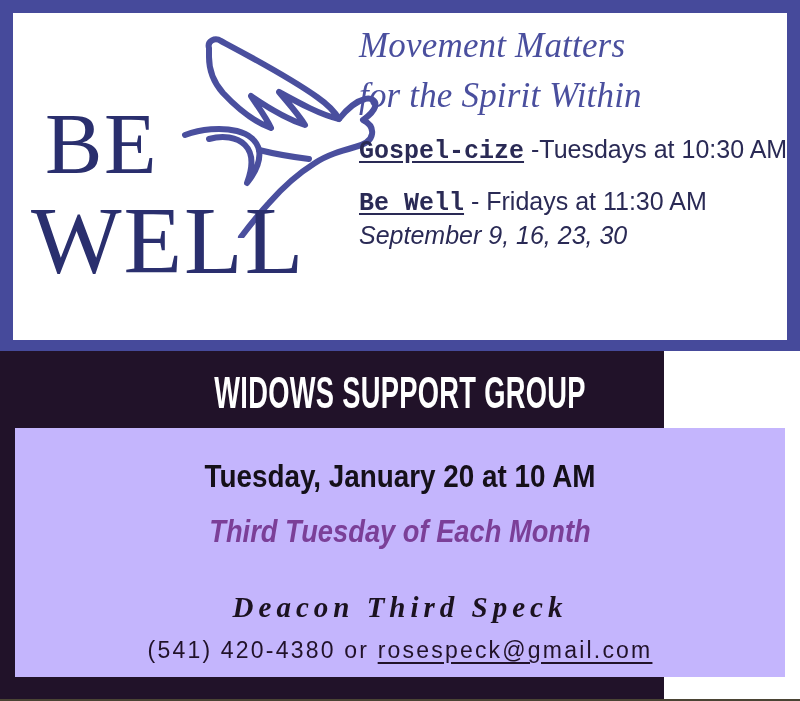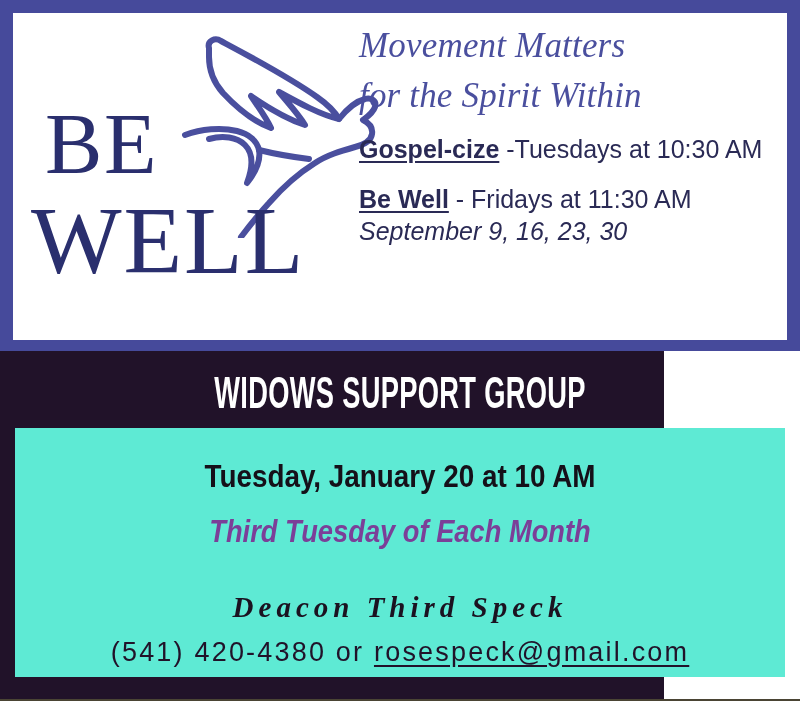--- a/index.html
+++ b/index.html
@@ -99,20 +99,21 @@
     font-family: "Liberation Sans", sans-serif;
     font-size: 25px;
     color: #2a2a55;
     line-height: 1.26;
     white-space: nowrap;
   }
   .class-name {
     font-weight: bold;
     text-decoration: underline;
     text-underline-offset: 3px;
+    font-family: Liberation Mono, monospace;
   }
   .class-dates {
     font-family: "Liberation Sans", sans-serif;
     font-style: italic;
     font-size: 25px;
     color: #2a2a55;
     line-height: 1.3;
     white-space: nowrap;
   }
 
@@ -141,21 +142,21 @@
     transform: scaleX(0.62);
     transform-origin: 50% 50%;
     white-space: nowrap;
   }
   .bottom-inner {
     position: absolute;
     left: 15px;
     top: 77px;
     width: 770px;
     height: 249px;
-    background: #5eead4;
+    background: #c4b5fd;
     box-sizing: border-box;
     text-align: center;
   }
   .wsg-date {
     margin-top: 32px;
     font-family: "Liberation Sans Narrow", "Liberation Sans", sans-serif;
     font-weight: bold;
     font-size: 32px;
     color: #151019;
     line-height: 1;
@@ -180,21 +181,21 @@
     font-style: italic;
     font-size: 29px;
     color: #1b1220;
     letter-spacing: 5px;
     line-height: 1;
     white-space: nowrap;
   }
   .wsg-contact-line {
     margin-top: 17px;
     font-family: "Liberation Sans", sans-serif;
-    font-size: 27px;
+    font-size: 23px;
     color: #211229;
     letter-spacing: 2.2px;
     line-height: 1;
     white-space: nowrap;
   }
   .wsg-email {
     text-decoration: underline;
     text-underline-offset: 4px;
   }
 

